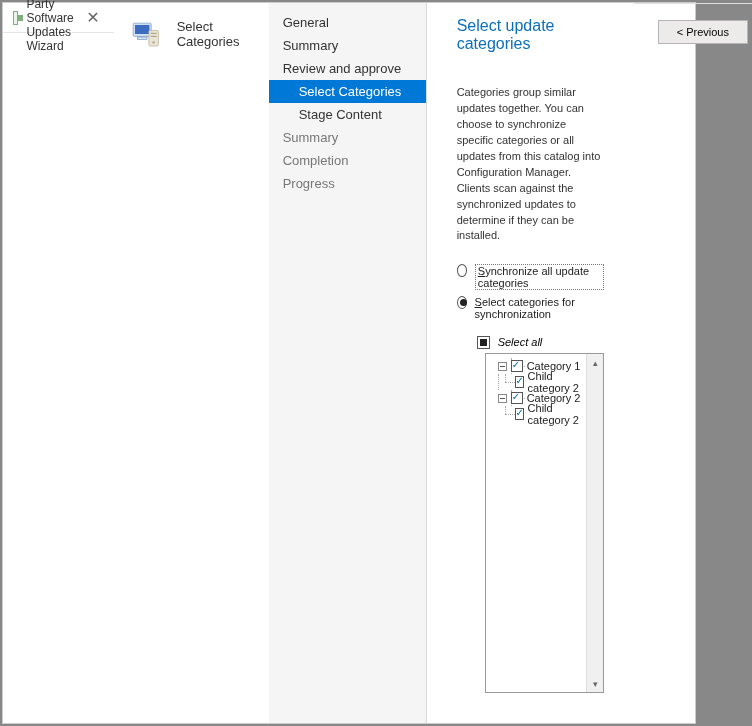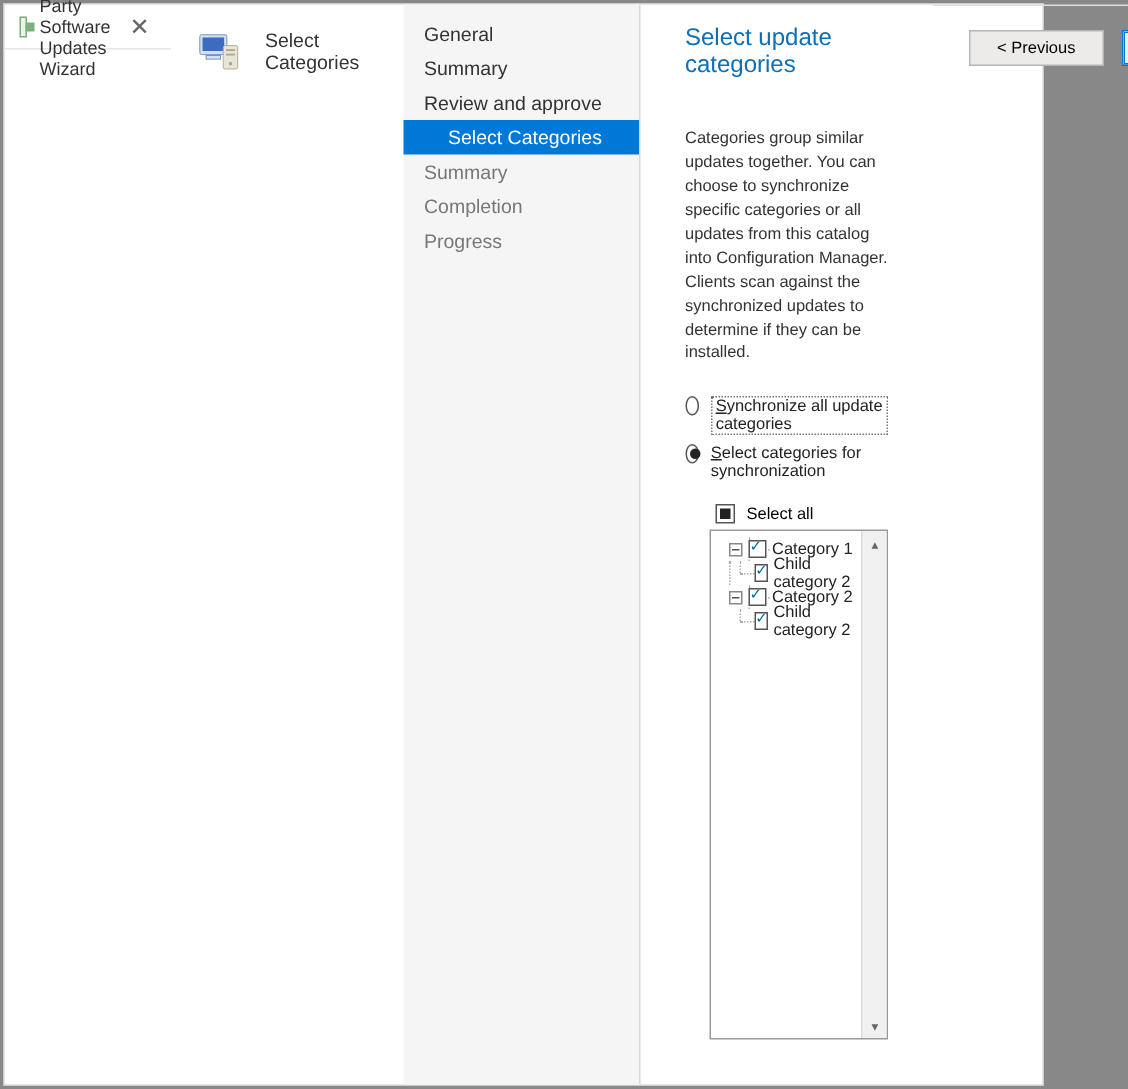--- a/index.html
+++ b/index.html
@@ -27,25 +27,25 @@
     .page-title { font-size:16px; color:#0b6fba; margin-bottom:32px; }
     .desc { font-size:11px; color:#333; line-height:1.45; margin-bottom:20px; }
 
     .radio-row { display:flex; align-items:flex-start; gap:8px; font-size:11px; color:#222; margin-bottom:6px; }
     .radio-row .lbl.dotted { border:1px dotted #777; padding:0 2px; }
     .radio-row u { text-decoration:underline; }
 
     .radio { width:13px; height:13px; border:1px solid #555; border-radius:50%; position:relative; background:#fff; cursor:pointer; }
     .radio.checked::after { content:""; position:absolute; width:7px; height:7px; border-radius:50%; background:#222; top:2px; left:2px; }
 
-    .selectall-row { display:flex; align-items:flex-end; gap:8px; font-size:11px; margin:10px 0 4px 20px; }
+    .selectall-row { display:flex; align-items:flex-start; gap:8px; font-size:11px; margin:10px 0 4px 20px;font-style:italic; }
     .tri-box { width:13px; height:13px; border:1px solid #555; position:relative; background:#fff; cursor:pointer; }
     .tri-box::after { content:""; position:absolute; width:7px; height:7px; background:#222; top:2px; left:2px; }
 
-    .tree-box { margin-left:16px; border:1px solid #999; height:340px; display:flex; }
+    .tree-box { margin-left:28px; border:1px solid #999; height:340px; display:flex; }
     .tree-inner { flex:1; overflow:auto; padding:4px 2px; font-size:11px; color:#222; }
     .scroll-track { width:17px; background:#f0f0f0; border-left:1px solid #ddd; display:flex; flex-direction:column; justify-content:space-between; }
     .scroll-arrow { width:17px; height:17px; display:flex; align-items:center; justify-content:center; color:#666; font-size:9px; }
 
     .tree-row { display:flex; align-items:center; height:16px; position:relative; }
     .minus-box { width:9px; height:9px; border:1px solid #888; background:#fff; position:relative; margin-right:4px; cursor:pointer; }
     .minus-box::after { content:""; position:absolute; width:5px; height:1px; background:#555; top:3px; left:1px; }
     .check-box { width:12px; height:12px; border:1px solid #555; background:#fff; position:relative; margin-right:4px; cursor:pointer; }
     .check-box.checked::after { content:"✓"; position:absolute; font-size:10px; line-height:10px; top:-1px; left:0; color:#0066a0; }
     .spacer { display:inline-block; }
@@ -88,20 +88,21 @@
     <div class="banner-title">Select Categories</div>
   </div>
 
   <div class="body">
 
     <div class="sidebar">
       <div class="nav-item">General</div>
       <div class="nav-item">Summary</div>
       <div class="nav-item">Review and approve</div>
       <div class="nav-item selected">Select Categories</div>
+      <div class="nav-item child">Stage Content</div>
       <div class="nav-item dim">Summary</div>
       <div class="nav-item dim">Completion</div>
       <div class="nav-item dim">Progress</div>
     </div>
 
     <div class="main">
       <div class="page-title">Select update categories</div>
       <div class="desc">Categories group similar updates together. You can choose to synchronize specific categories or all updates from this catalog into Configuration Manager. Clients scan against the synchronized updates to determine if they can be installed.</div>
 
       <div class="radio-row">

